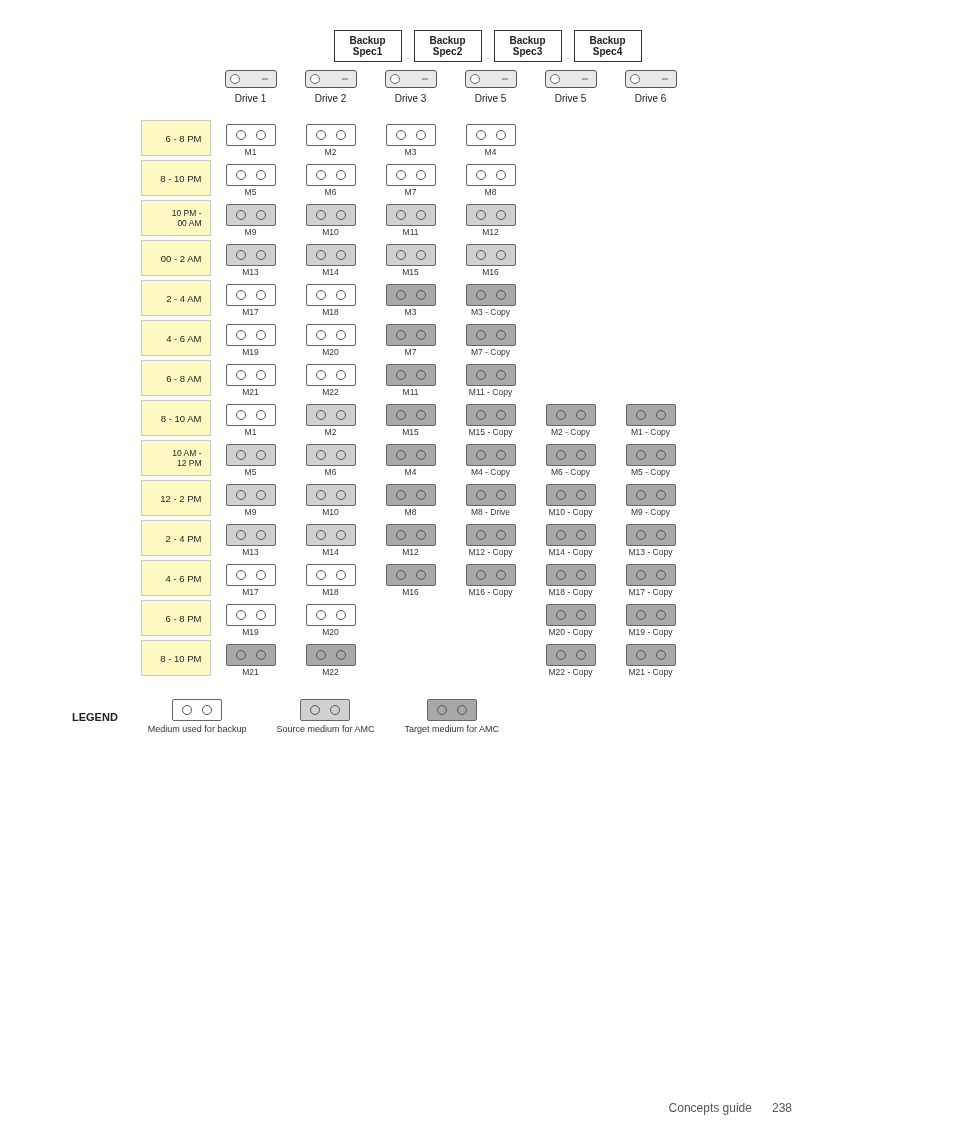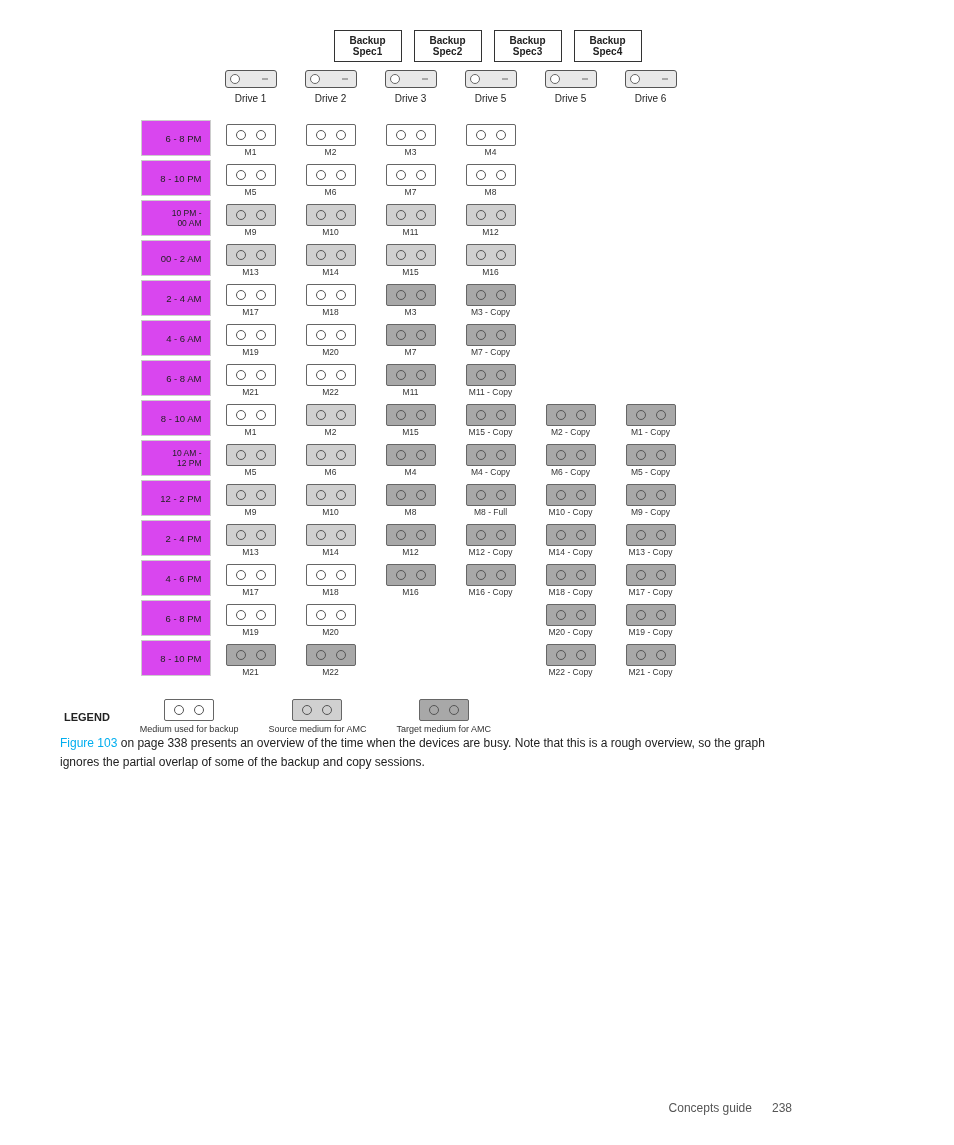--- a/index.html
+++ b/index.html
@@ -95,21 +95,21 @@
       width: 70px;
       font-size: 9.5px;
       text-align: right;
       padding-right: 8px;
       color: #222;
       border: 1px solid #ccc;
       height: 36px;
       display: flex;
       align-items: center;
       justify-content: flex-end;
-      background: #d946ef;
+      background: #fef9c3;
     }
 
     .cell {
       width: 76px;
       margin: 0 2px;
       display: flex;
       flex-direction: column;
       align-items: center;
       justify-content: flex-end;
       min-height: 38px;
@@ -619,21 +619,21 @@
               <div class="tape-circle"></div>
               <div class="tape-circle"></div>
             </div>
           <div class="tape-label">M8</div>
         </div>
         <div class="cell">
           <div class="tape target">
               <div class="tape-circle"></div>
               <div class="tape-circle"></div>
             </div>
-          <div class="tape-label">M8 - Full</div>
+          <div class="tape-label">M8 - Drive</div>
         </div>
         <div class="cell">
           <div class="tape target">
               <div class="tape-circle"></div>
               <div class="tape-circle"></div>
             </div>
           <div class="tape-label">M10 - Copy</div>
         </div>
         <div class="cell">
           <div class="tape target">
@@ -799,21 +799,21 @@
           <div class="tape target">
               <div class="tape-circle"></div>
               <div class="tape-circle"></div>
             </div>
           <div class="tape-label">M21 - Copy</div>
         </div>
       </div>
 
     </div>
 
-    <div style="display:flex; align-items:center; margin-top:20px; margin-left:4px; align-self:flex-start; gap:30px;">
+    <div style="display:flex; align-items:center; margin-top:20px; margin-left:12px; align-self:flex-start; gap:30px;">
       <div style="font-weight:bold; font-size:11px;">LEGEND</div>
       <div class="legend-item">
         <div class="tape" style="background:#fff; border:1.5px solid #666;">
           <div class="tape-circle" style="background:#fff;"></div>
           <div class="tape-circle" style="background:#fff;"></div>
         </div>
         <span>Medium used for backup</span>
       </div>
       <div class="legend-item">
         <div class="tape source">
@@ -828,23 +828,19 @@
           <div class="tape-circle"></div>
         </div>
         <span>Target medium for AMC</span>
       </div>
     </div>
 
   </div>
 
 
 
-  <p class="body-text">
-    <span class="link-text">Figure 103</span>
-    <span> on page 338 presents an overview of the time when the devices are busy. Note that this is a rough overview, so the graph ignores the partial overlap of some of the backup and copy sessions.</span>
-  </p>
 
   <div class="page-footer">
     <span>Concepts guide</span>
     <span>238</span>
   </div>
 
 </div>
 
 </body></html>

